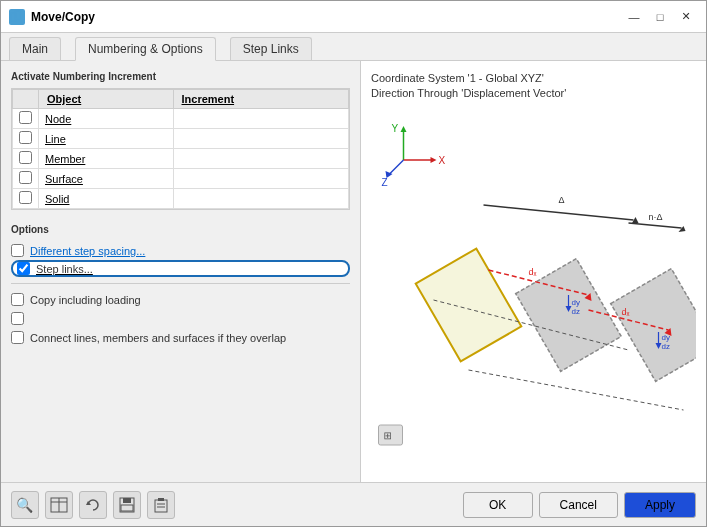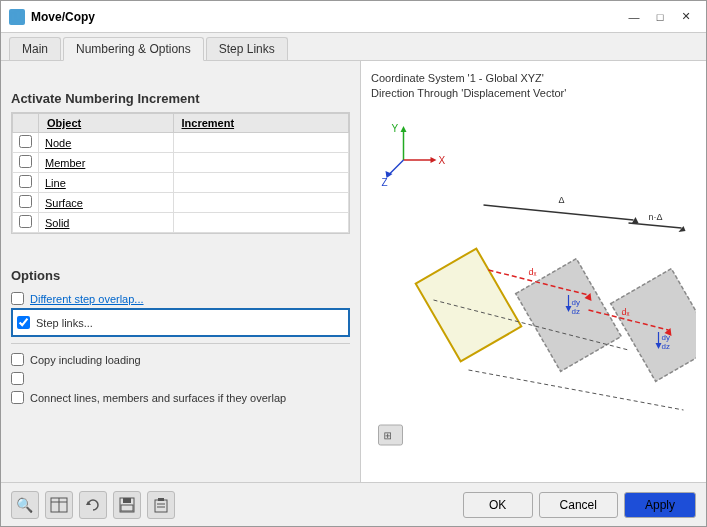--- a/index.html
+++ b/index.html
@@ -65,21 +65,21 @@
       align-items: center;
       justify-content: center;
       font-size: 11px;
       color: #333;
     }
     .tab-bar {
       background: #f0f0f0;
       display: flex;
       padding: 4px 8px 0;
       border-bottom: 1px solid #ccc;
-      gap: 2px;
+      gap: 14px;
     }
     .tab {
       padding: 4px 12px;
       border: 1px solid #ccc;
       border-bottom: none;
       background: #e8e8e8;
       cursor: pointer;
       font-size: 12px;
       border-radius: 3px 3px 0 0;
       color: #333;
@@ -106,25 +106,24 @@
       overflow-y: auto;
     }
     .right-panel {
       flex: 1;
       padding: 10px;
       background: #fff;
       position: relative;
       overflow: hidden;
     }
     .section-title {
-      font-size: 13px;
+      font-size: 10px;
       font-weight: 600;
       color: #333;
       margin-bottom: 6px;
-      margin-top: 20px;
     }
     .table-container {
       border: 1px solid #ccc;
       background: #fff;
     }
     table {
       width: 100%;
       border-collapse: collapse;
       text-decoration: underline;
     }
@@ -154,23 +153,24 @@
       margin-top: 4px;
     }
     .option-row {
       display: flex;
       align-items: center;
       gap: 6px;
       padding: 3px 0;
     }
     .option-row.highlighted {
       border: 2px solid #1a6bb5;
-      padding: 6px 4px;
-      border-radius: 0;
+      padding: 0 4px;
+      border-radius: 8px;
       background: #fff;
+      text-decoration: underline;
     }
     .option-label {
       font-size: 11px;
       color: #333;
       cursor: pointer;
     }
     .option-label.blue {
       color: #0066cc;
       text-decoration: underline;
       cursor: pointer;
@@ -288,26 +288,26 @@
               </tr>
             </thead>
             <tbody>
               <tr>
                 <td class="checkbox-cell"><input type="checkbox" class="checkbox-input" style=""></td>
                 <td>Node</td>
                 <td></td>
               </tr>
               <tr>
                 <td class="checkbox-cell"><input type="checkbox" class="checkbox-input" style=""></td>
+                <td>Line</td>
+                <td></td>
+              </tr>
+              <tr>
+                <td class="checkbox-cell"><input type="checkbox" class="checkbox-input" style=""></td>
                 <td>Member</td>
-                <td></td>
-              </tr>
-              <tr>
-                <td class="checkbox-cell"><input type="checkbox" class="checkbox-input" style=""></td>
-                <td>Line</td>
                 <td></td>
               </tr>
               <tr>
                 <td class="checkbox-cell"><input type="checkbox" class="checkbox-input" style=""></td>
                 <td>Surface</td>
                 <td></td>
               </tr>
               <tr>
                 <td class="checkbox-cell"><input type="checkbox" class="checkbox-input" style=""></td>
                 <td>Solid</td>
@@ -316,21 +316,21 @@
             </tbody>
           </table>
         </div>
       </div>
 
       <div class="options-section">
         <div class="section-title">Options</div>
 
         <div class="option-row">
           <input type="checkbox" class="checkbox-input" style="">
-          <label class="option-label blue">Different step overlap...</label>
+          <label class="option-label blue">Different step spacing...</label>
         </div>
 
         <div class="option-row highlighted">
           <input type="checkbox" class="checkbox-input" checked="" style="">
           <label class="option-label">Step links...</label>
         </div>
 
         <div class="divider"></div>
 
         <div class="option-row">

